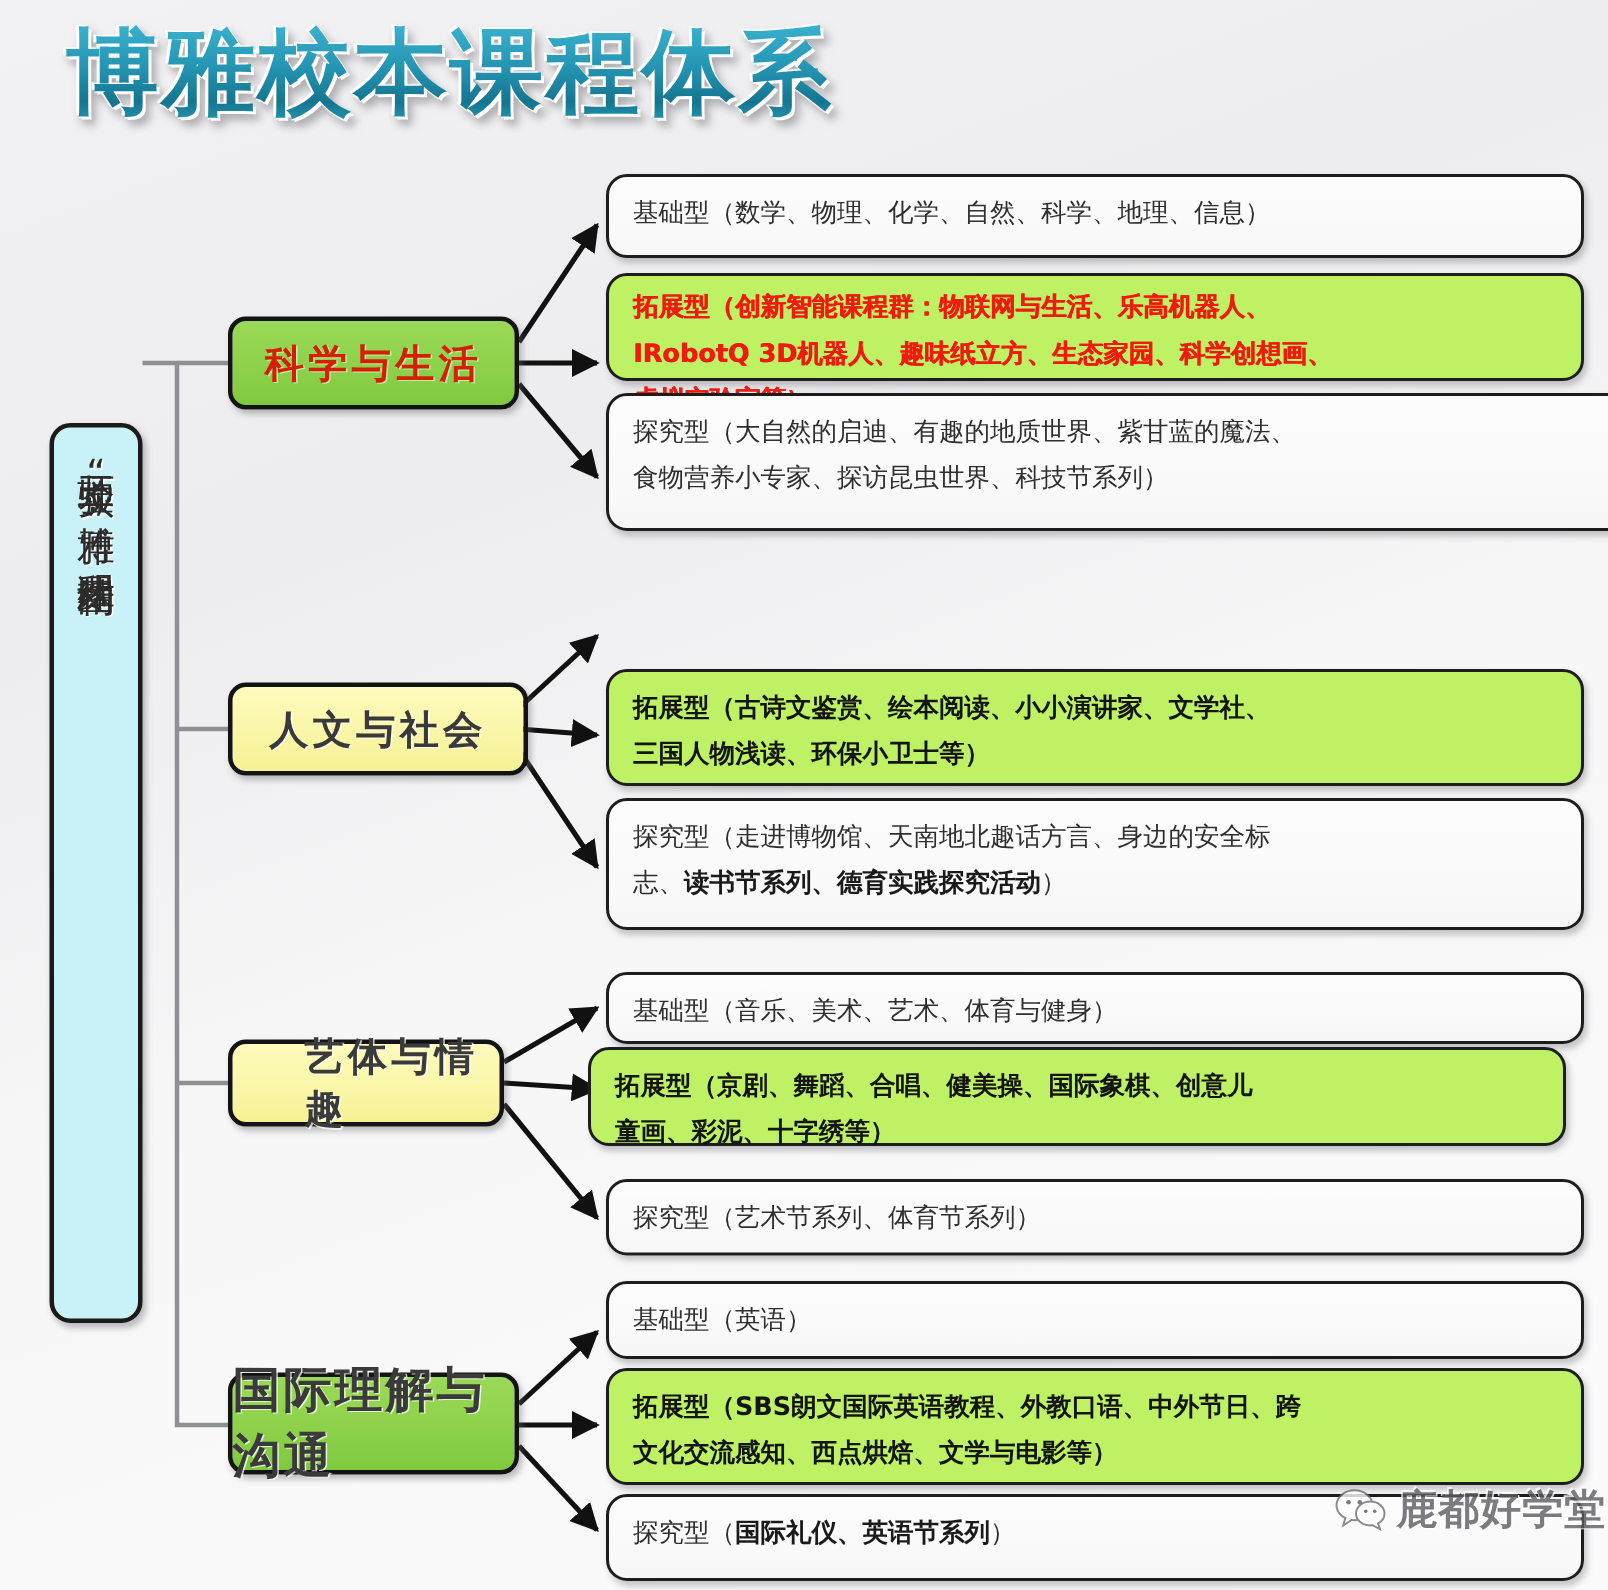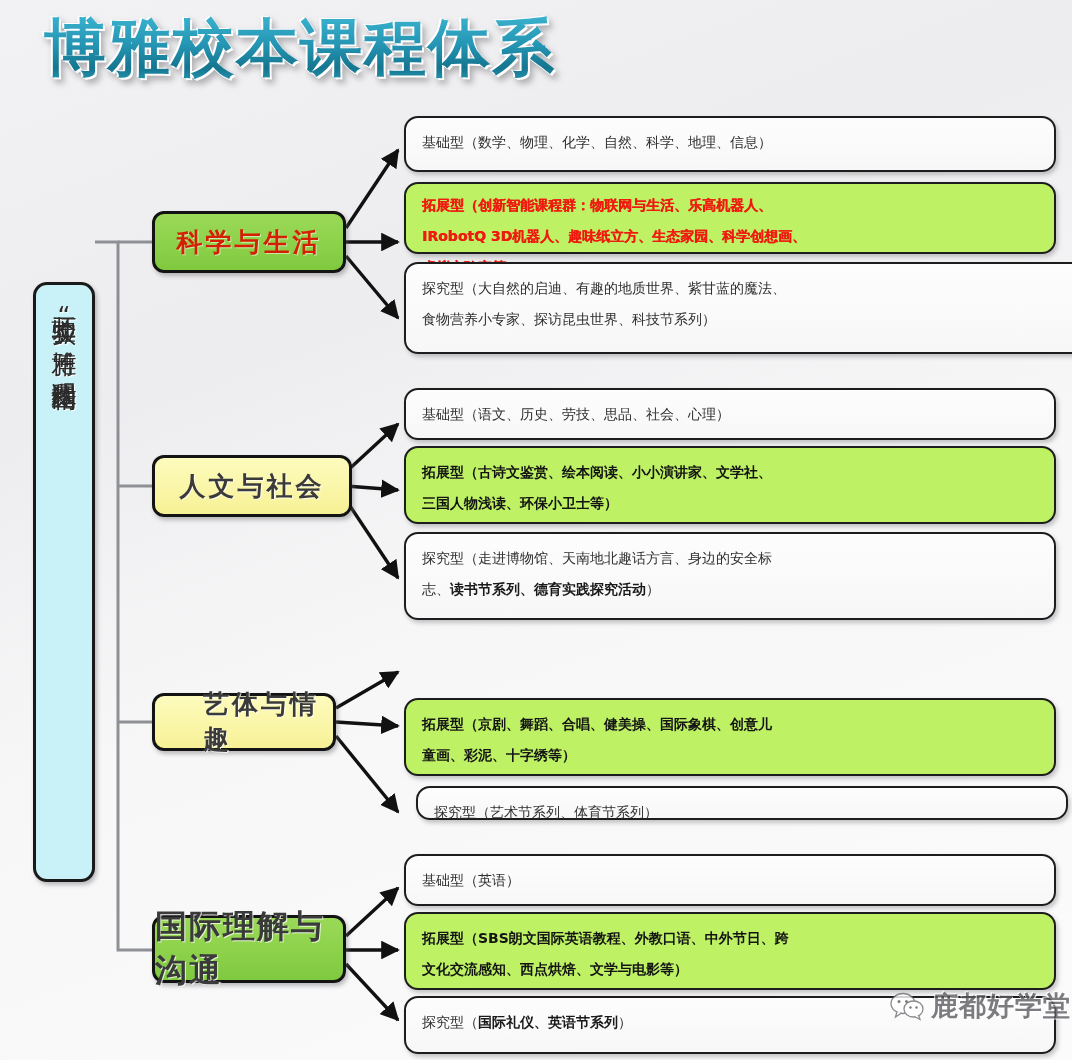--- a/index.html
+++ b/index.html
@@ -106,21 +106,21 @@
   .cat-label.dark  { color: #3a3a3a; text-shadow: 1px 1px 0 rgba(255,255,255,.75); }
 
   
   .item {
     position: absolute;
     border: 2px solid #1d1d1d;
     border-radius: 14px;
     box-sizing: border-box;
     padding: 9px 14px 8px 16px;
     box-shadow: 2px 3px 4px rgba(115,115,120,.40);
-    font-size: 14px;
+    font-size: 17px;
     line-height: 31px;
     overflow: visible;
   }
   .item.plain {
     background: linear-gradient(180deg, #fdfdfd 0%, #f7f7f8 100%);
     color: #2f2f2f;
   }
   .item.cyan {
     background: #bef264;
     color: #141414;
@@ -227,41 +227,41 @@
     <span class="ln">拓展型（创新智能课程群：物联网与生活、乐高机器人、</span>
     <span class="ln">IRobotQ 3D机器人、趣味纸立方、生态家园、科学创想画、</span>
     <span class="ln">虚拟实验室等）</span>
   </div>
 
   <div class="item plain" style="left:380px; top:262px; width:768px; height:92px;">
     <span class="ln">探究型（大自然的启迪、有趣的地质世界、紫甘蓝的魔法、</span>
     <span class="ln">食物营养小专家、探访昆虫世界、科技节系列）</span>
   </div>
 
-  <div class="item plain" style="left:380px; top:388px; width:652px; height:52px;">
-    <span class="ln">基础型（语文、历史、劳技、思品、社会、心理）</span>
-  </div>
 
   <div class="item cyan" style="left:380px; top:446px; width:652px; height:78px;">
     <span class="ln">拓展型（古诗文鉴赏、绘本阅读、小小演讲家、文学社、</span>
     <span class="ln">三国人物浅读、环保小卫士等）</span>
   </div>
 
   <div class="item plain" style="left:380px; top:532px; width:652px; height:88px;">
     <span class="ln">探究型（走进博物馆、天南地北趣话方言、身边的安全标</span>
     <span class="ln">志、<span class="bold">读书节系列、德育实践探究活动</span>）</span>
   </div>
 
-
-  <div class="item cyan" style="left:380px; top:698px; width:652px; height:78px;">
+  <div class="item plain" style="left:380px; top:648px; width:652px; height:48px;">
+    <span class="ln">基础型（音乐、美术、艺术、体育与健身）</span>
+  </div>
+
+  <div class="item cyan" style="left:368px; top:698px; width:652px; height:66px;">
     <span class="ln">拓展型（京剧、舞蹈、合唱、健美操、国际象棋、创意儿</span>
     <span class="ln">童画、彩泥、十字绣等）</span>
   </div>
 
-  <div class="item plain" style="left:392px; top:786px; width:652px; height:34px;">
+  <div class="item plain" style="left:380px; top:786px; width:652px; height:51px;">
     <span class="ln">探究型（艺术节系列、体育节系列）</span>
   </div>
 
   <div class="item plain" style="left:380px; top:854px; width:652px; height:52px;">
     <span class="ln">基础型（英语）</span>
   </div>
 
   <div class="item cyan" style="left:380px; top:912px; width:652px; height:78px;">
     <span class="ln">拓展型（SBS朗文国际英语教程、外教口语、中外节日、跨</span>
     <span class="ln">文化交流感知、西点烘焙、文学与电影等）</span>

